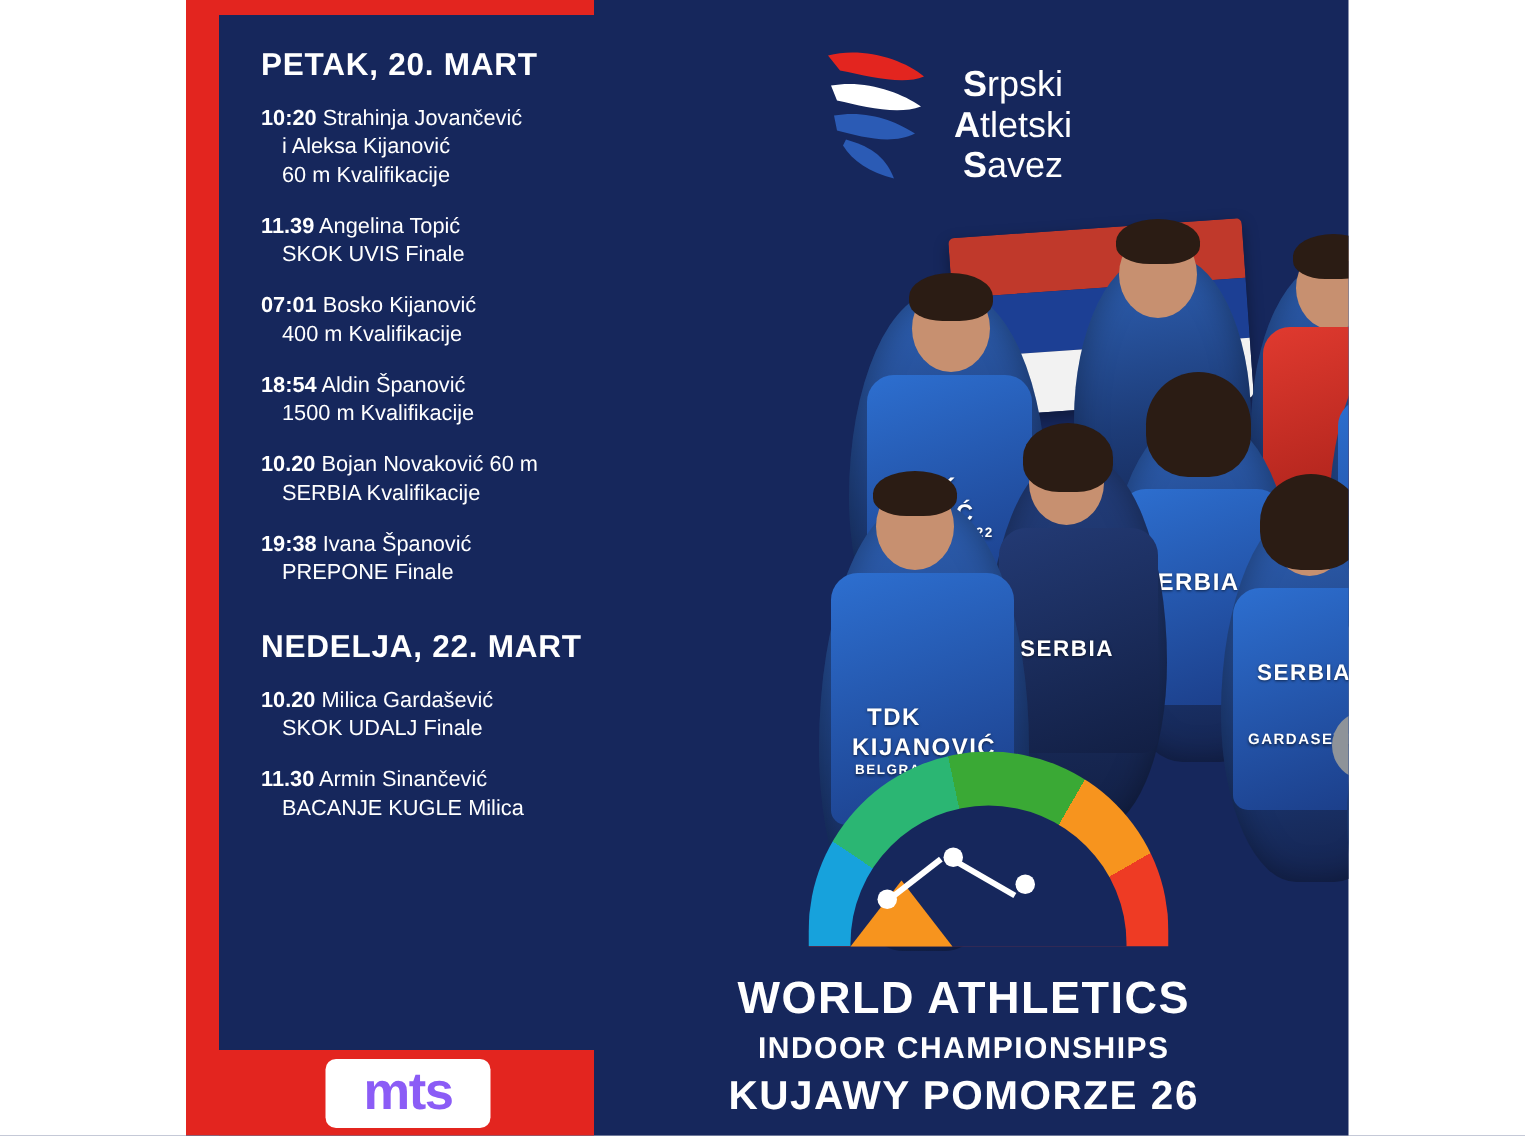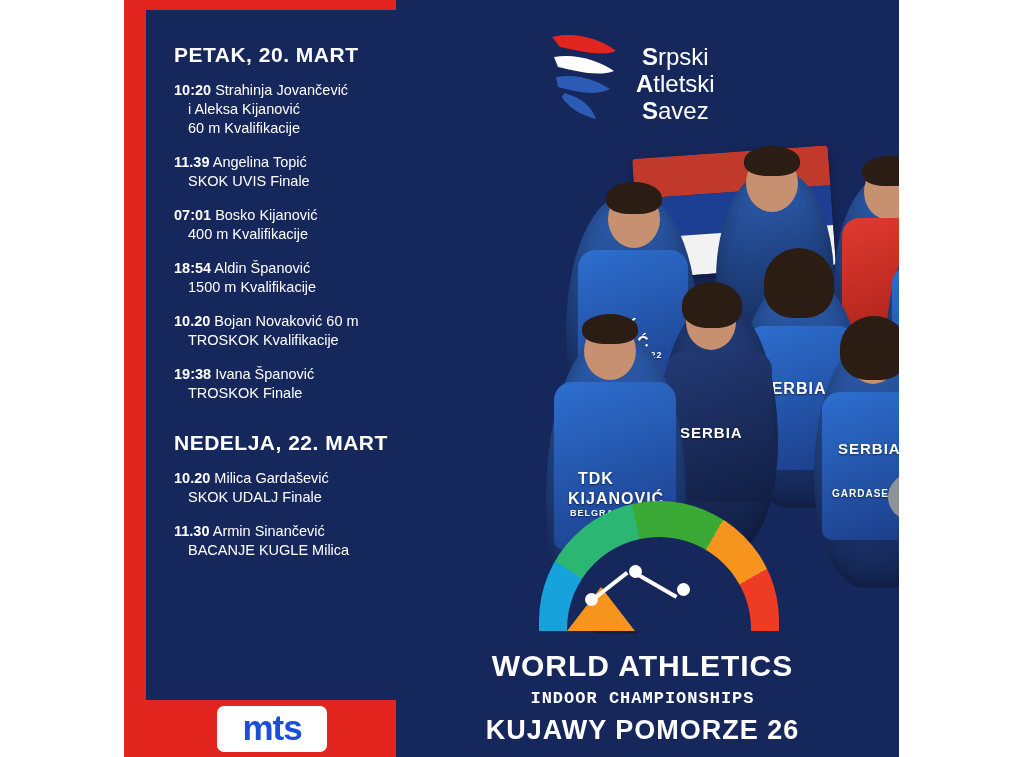--- a/index.html
+++ b/index.html
@@ -39,21 +39,21 @@
     height: 690px;
     background: #16275c;
     padding: 22px 0 0 0;
     box-sizing: border-box;
     color: #ffffff;
   }
   .day-title {
     font-size: 21px;
     font-weight: bold;
     letter-spacing: 0.5px;
-    margin: 11px 0 14px 28px;
+    margin: 0 0 14px 28px;
   }
   .day-title.spaced {
     margin-top: 28px;
   }
   .event {
     margin: 0 0 15px 28px;
     font-size: 14.5px;
     line-height: 19px;
     max-width: 205px;
   }
@@ -73,21 +73,21 @@
     background: #e3251f;
   }
   .mts-logo {
     position: absolute;
     left: 93px;
     top: 706px;
     width: 110px;
     height: 46px;
     background: #ffffff;
     border-radius: 7px;
-    color: #1d4ed8;
+    color: #8b5cf6;
     font-size: 35px;
     font-weight: bold;
     line-height: 44px;
     text-align: center;
     letter-spacing: -1px;
   }
   
   .fed-logo {
     position: absolute;
     left: 420px;
@@ -230,25 +230,24 @@
     text-align: center;
     color: #ffffff;
   }
   .et1 {
     font-size: 30px;
     font-weight: bold;
     letter-spacing: 1px;
     line-height: 36px;
   }
   .et2 {
-    font-size: 17px;
+    font-size: 20px;
     font-weight: bold;
     letter-spacing: 1px;
     line-height: 30px;
-    font-family: Liberation Mono, monospace;
   }
   .et3 {
     font-size: 27px;
     font-weight: bold;
     letter-spacing: 1px;
     line-height: 32px;
   }
 </style>
 </head>
 <body>
@@ -283,27 +282,27 @@
     <div class="event">
       <span class="t">18:54</span>
       <span> Aldin Španović</span>
       <span class="l2">1500 m Kvalifikacije</span>
     </div>
 
 
     <div class="event">
       <span class="t">10.20</span>
       <span>Bojan Novaković 60 m</span>
-      <span class="l2">TROSKOK Kvalifikacije</span>
+      <span class="l2">SERBIA Kvalifikacije</span>
     </div>
 
     <div class="event">
       <span class="t">19:38</span>
       <span>Ivana Španović</span>
-      <span class="l2">TROSKOK Finale</span>
+      <span class="l2">PREPONE Finale</span>
     </div>
 
     <div class="day-title spaced">NEDELJA, 22. MART</div>
 
     <div class="event">
       <span class="t">10.20</span>
       <span>Milica Gardašević</span>
       <span class="l2">SKOK UDALJ Finale</span>
     </div>
 

